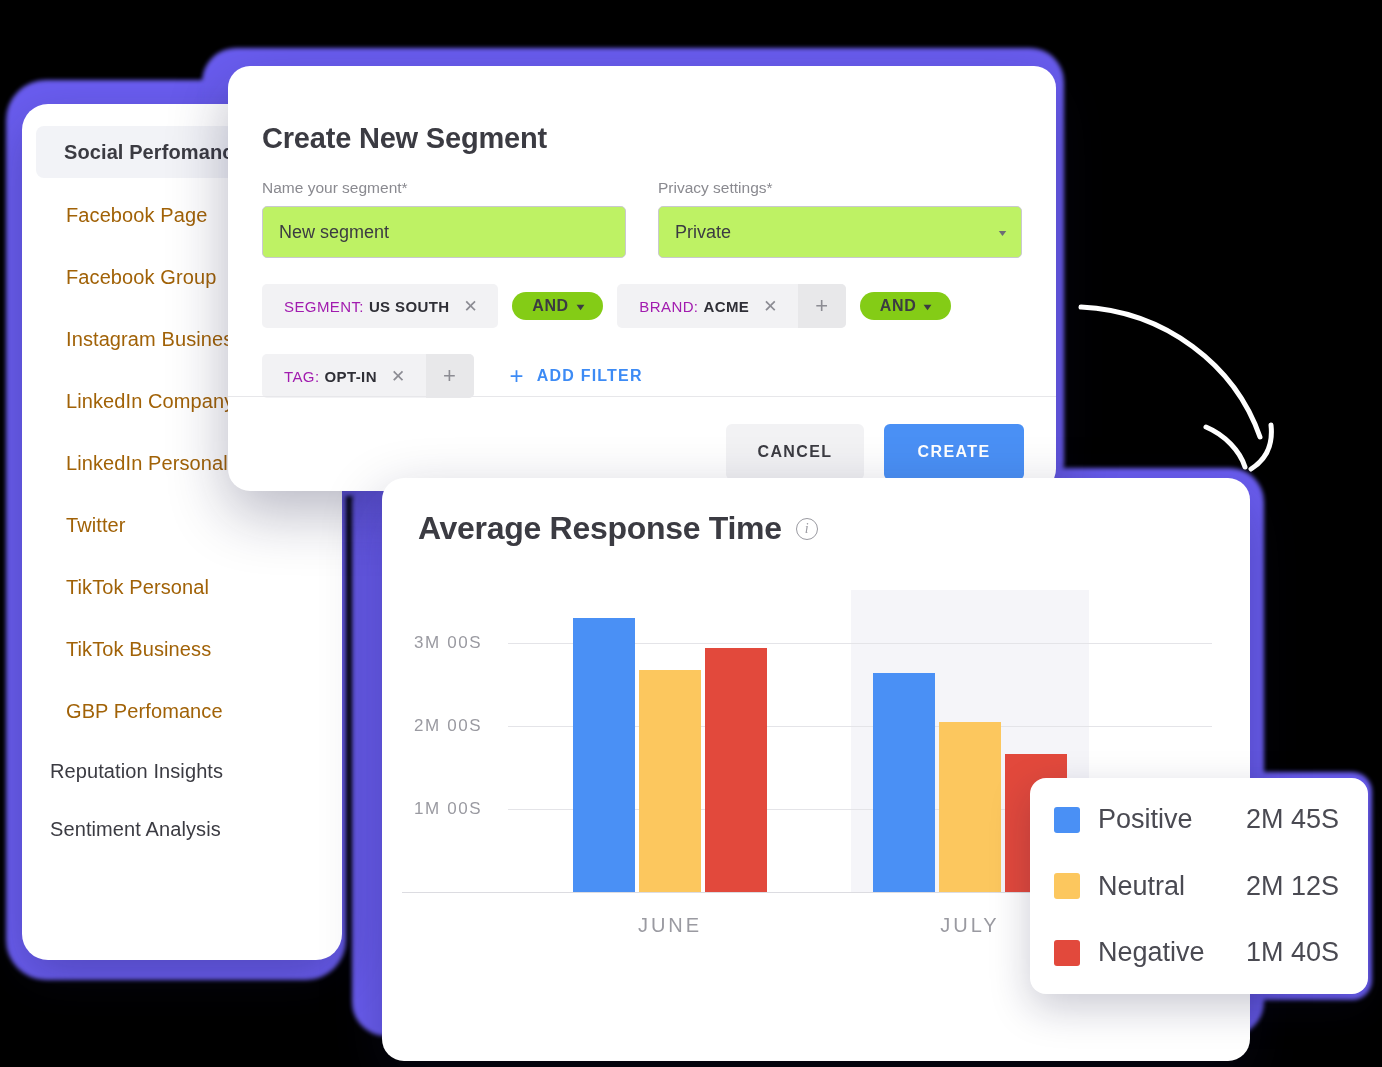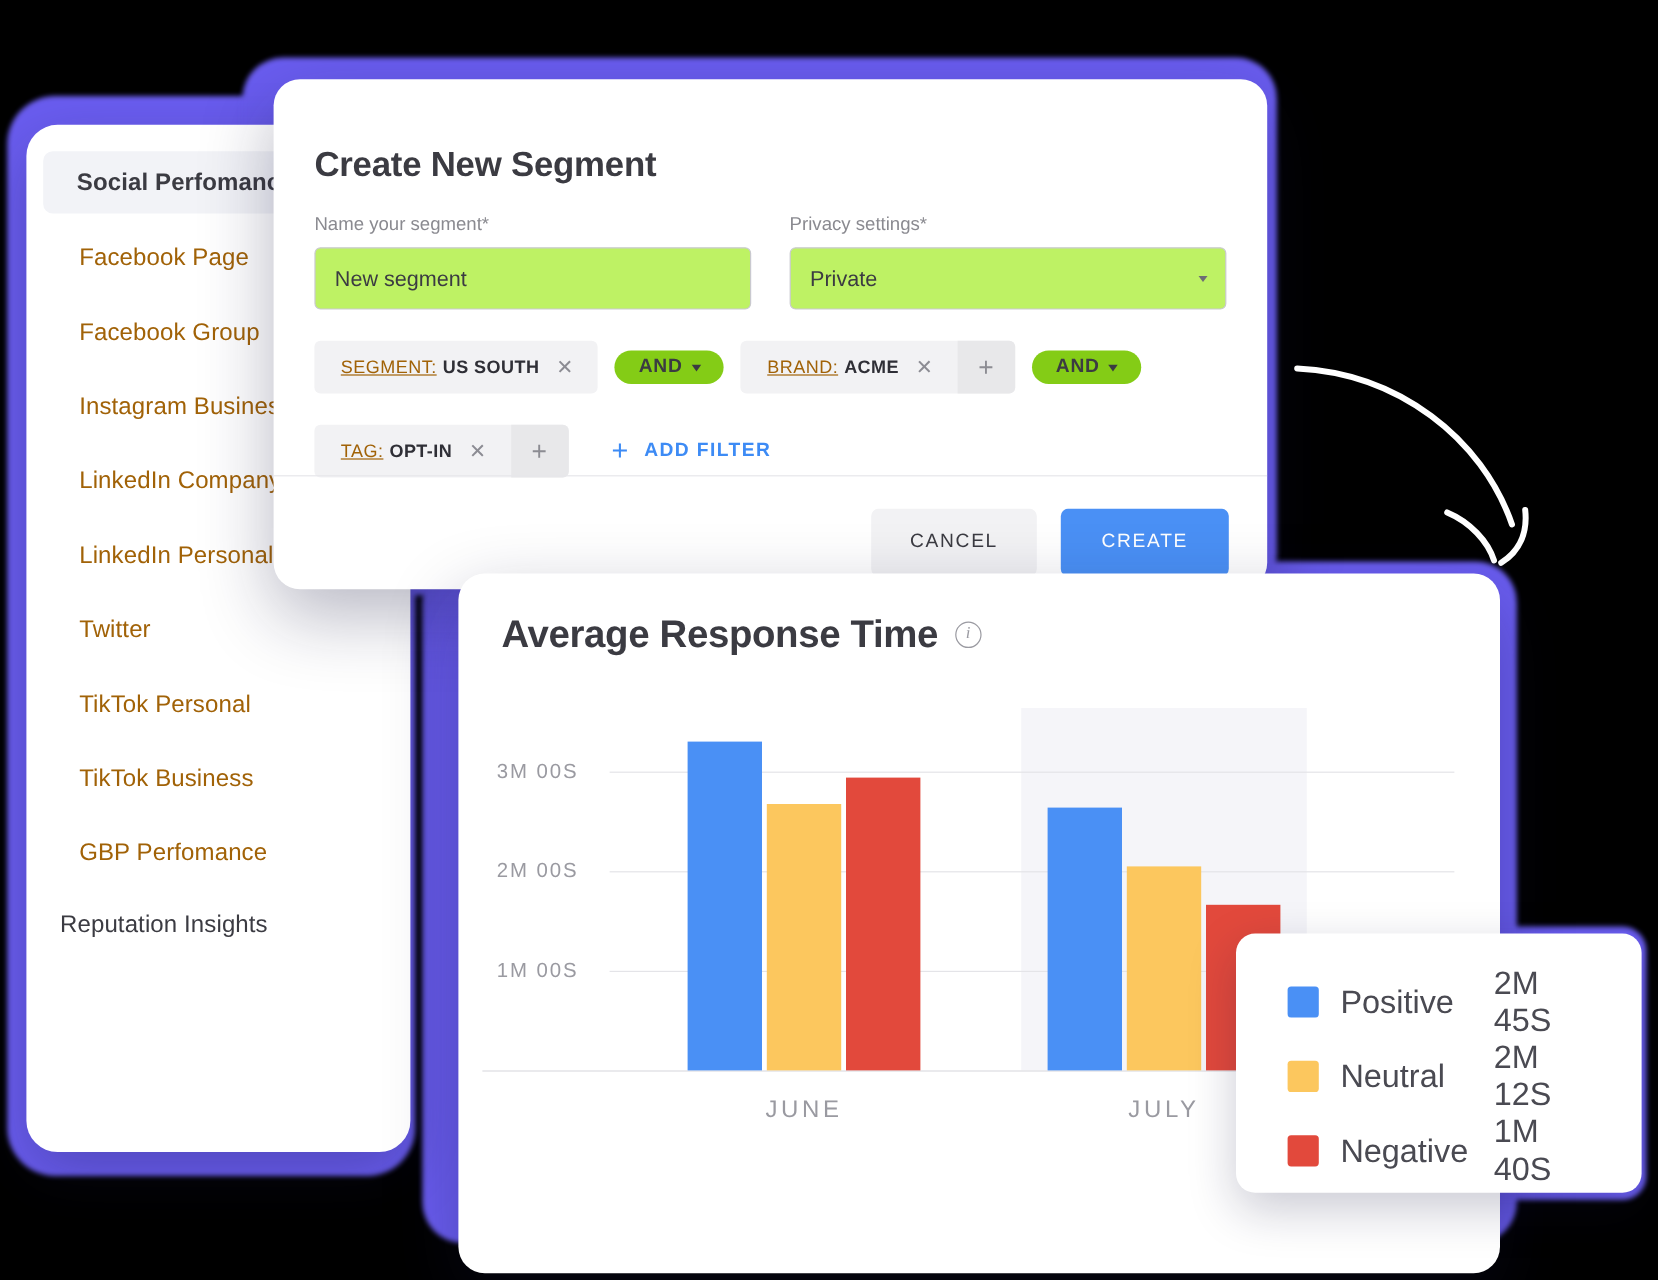--- a/index.html
+++ b/index.html
@@ -83,21 +83,21 @@
   .caret { font-size: 10px; color: #6d6d75; transform: scaleX(1.5); }
 
   
   .chips { display: flex; flex-wrap: wrap; align-items: center; gap: 14px; margin-top: 26px; }
   .chip {
     display: inline-flex; align-items: center;
     height: 44px; background: #f2f2f4; border-radius: 5px;
     padding: 0 0 0 22px;
     font-size: 15px; letter-spacing: .4px;
   }
-  .chip .k { color: #a16207; text-transform: uppercase; margin-right: 5px; text-decoration: underline; }
+  .chip .k { color: #a21caf; text-transform: uppercase; margin-right: 5px; }
   .chip .v { color: #2f2f36; font-weight: 700; text-transform: uppercase; }
   .chip .x {
     margin: 0 20px 0 14px; color: #8c8c93; font-size: 17px; font-weight: 400;
     line-height: 1;
   }
   .chip .plus {
     display: inline-flex; align-items: center; justify-content: center;
     width: 48px; height: 44px;
     background: #e8e8ea; color: #8c8c93; font-size: 22px; font-weight: 300;
     border-radius: 0 5px 5px 0;
@@ -121,21 +121,21 @@
     position: absolute; left: 0; right: 0; top: 330px;
     height: 1px; background: #e7e7ea;
   }
   .modal-actions {
     position: absolute; right: 32px; top: 358px;
     display: flex; gap: 20px;
   }
   .btn {
     display: inline-flex; align-items: center; justify-content: center;
     height: 56px; border-radius: 6px;
-    font-size: 16px; font-weight: 400; letter-spacing: 1.4px;
+    font-size: 16px; font-weight: 700; letter-spacing: 1.4px;
   }
   .btn.cancel { width: 138px; background: #f2f2f4; color: #3b3b42; }
   .btn.create { width: 140px; background: #4a90f5; color: #ffffff; }
 
   
   .arrow { position: absolute; left: 1075px; top: 285px; }
 
   
   .chartcard {
     position: absolute; left: 382px; top: 478px;
@@ -170,21 +170,21 @@
     position: absolute; font-size: 20px; color: #9a9aa1;
     letter-spacing: 3px; transform: translateX(-50%); font-weight: 400;
   }
 
   
   .tooltip {
     position: absolute; left: 1030px; top: 778px;
     width: 338px; height: 216px;
     background: #ffffff; border-radius: 16px;
     box-shadow: 0 14px 40px rgba(20,20,60,.22);
-    padding: 26px 43px;
+    padding: 26px 24px;
     display: flex; flex-direction: column; justify-content: space-between;
   }
   .tip-row { display: flex; align-items: center; font-size: 27px; color: #4a4a52; }
   .swatch { width: 26px; height: 26px; border-radius: 3px; margin-right: 18px; flex: 0 0 auto; }
   .tip-label { width: 148px; }
   .tip-value { font-weight: 400; }
 </style>
 </head>
 <body>
 
@@ -222,20 +222,23 @@
           <span>TikTok Personal</span>
         </div>
         <div class="side-item">
           <span>TikTok Business</span>
         </div>
         <div class="side-item">
           <span>GBP Perfomance</span>
         </div>
         <div class="side-item strong">
           <span>Reputation Insights</span>
+        </div>
+        <div class="side-item strong">
+          <span>Sentiment Analysis</span>
         </div>
       </div>
   </div>
 
   <div class="modal">
     <div class="modal-body">
 
       <div class="modal-title">Create New Segment</div>
 
       <div class="field-row">

